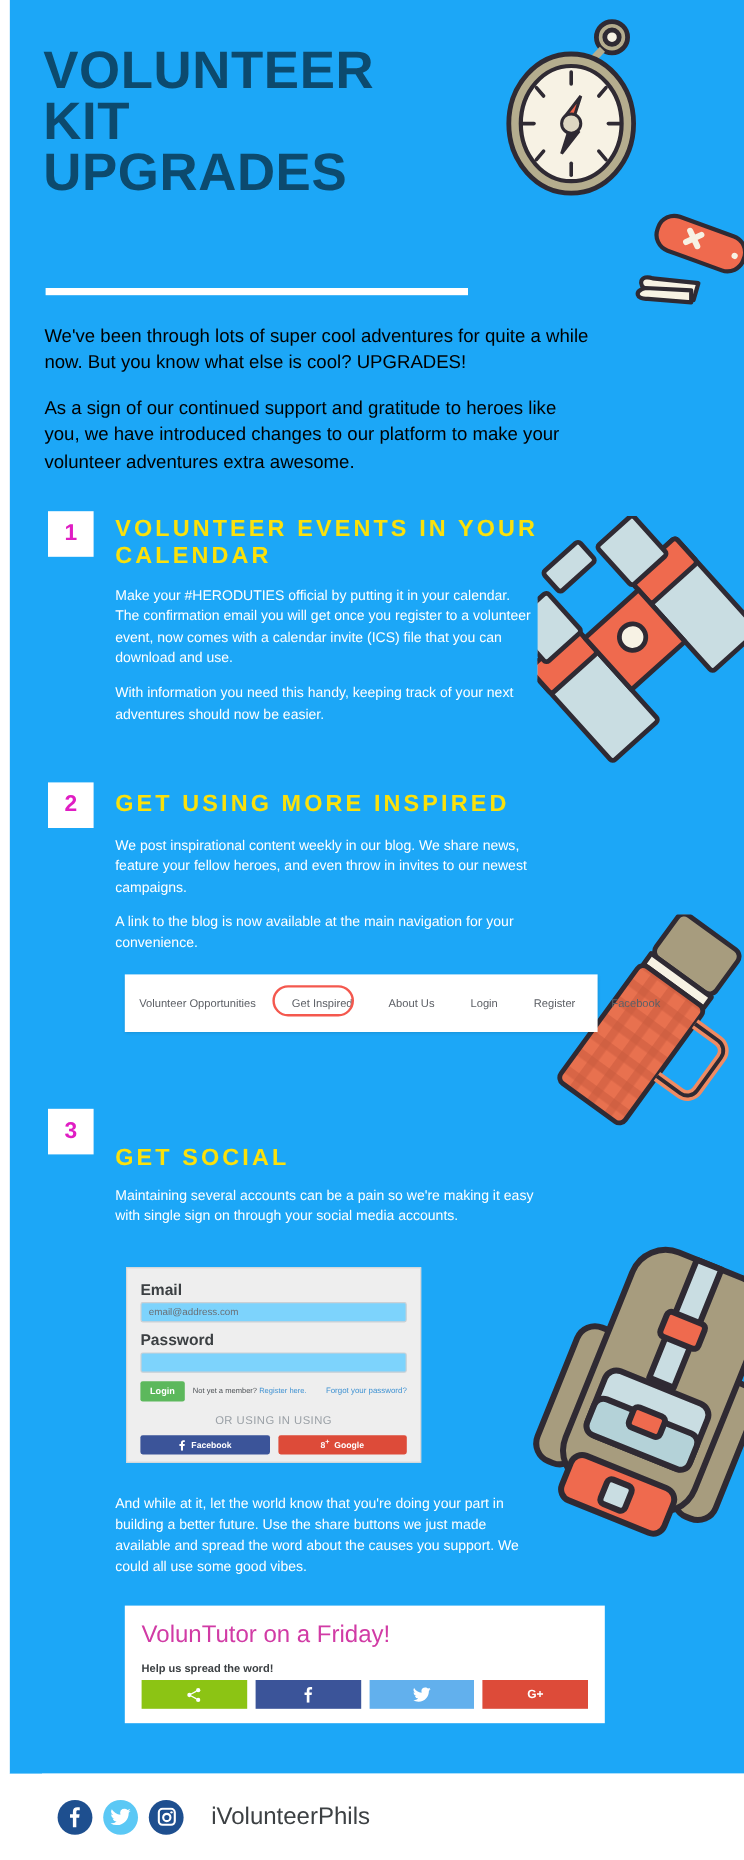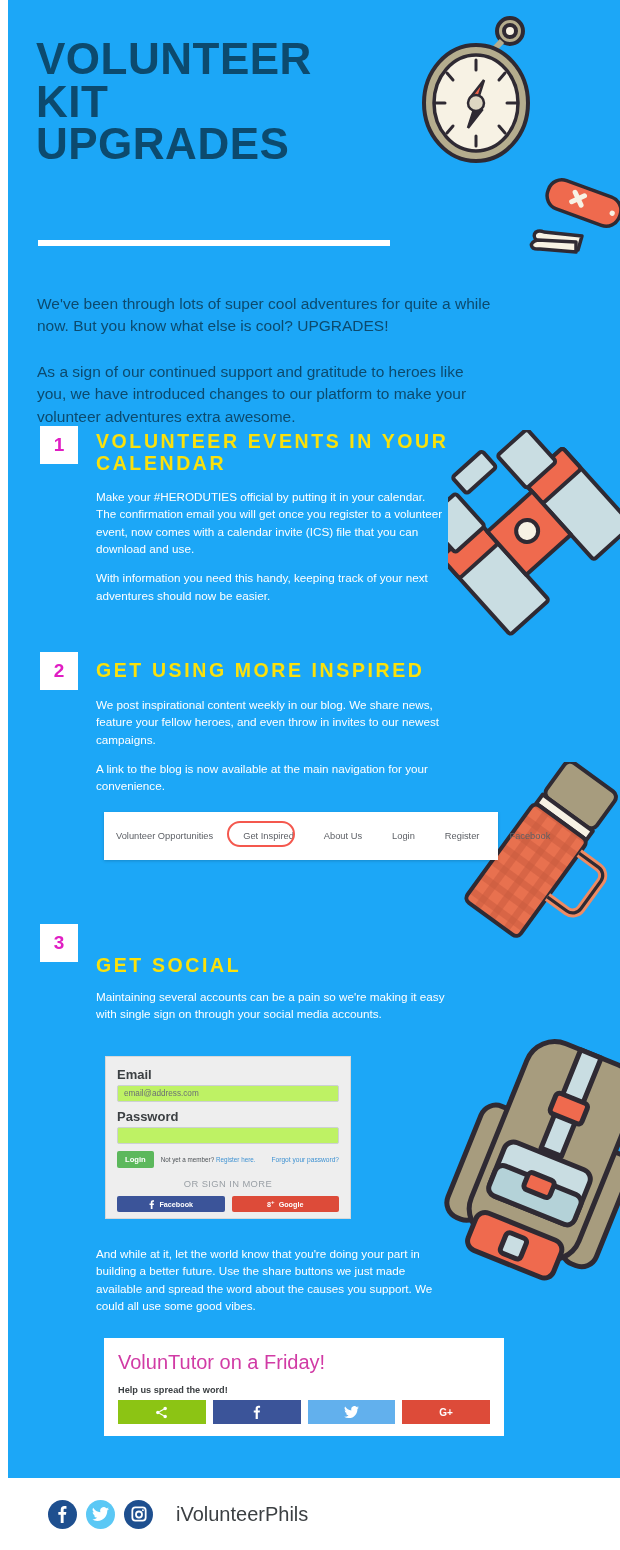--- a/index.html
+++ b/index.html
@@ -25,21 +25,21 @@
     font-size:44px; font-weight:bold; line-height:0.97;
     letter-spacing:0.5px;
   }
   .title span { display:block; }
 
   .rule { position:absolute; left:30px; top:240px; width:352px; height:6px; background:#ffffff; }
 
   
   .intro { position:absolute; left:29px; top:270px; width:460px; }
   .intro p {
-    color:#0c4a6e; font-size:15.5px; line-height:1.45; margin-bottom:15px;margin-top:23px;
+    color:#000000; font-size:15.5px; line-height:1.45; margin-bottom:15px;
   }
 
   
   .sec { position:absolute; left:0; width:612px; }
   .badge {
     position:absolute; left:32px; width:38px; height:38px;
     background:#ffffff; display:flex; align-items:center; justify-content:center;
     color:#E01DC3; font-size:19px; font-weight:bold;
   }
   .sechead {
@@ -66,21 +66,21 @@
     border:2.6px solid #F4584E; border-radius:14px;
   }
 
   
   .loginmock {
     position:absolute; left:97px; top:1056px; width:246px; height:163px;
     background:#eeeeee; border:1px solid #d8d8d8; padding:10px 11px;
   }
   .flabel { font-size:13px; color:#3c4043; font-weight:bold; margin-bottom:3px; }
   .finput {
-    height:17px; background:#bef264; border:1px solid #ccd0d4;
+    height:17px; background:#7dd3fc; border:1px solid #ccd0d4;
     border-radius:2px; display:flex; align-items:center;
     padding-left:6px; font-size:8.2px; color:#6a6f75; margin-bottom:7px;
   }
   .frow { display:flex; align-items:center; margin-top:2px; }
   .loginbtn {
     background:#5CB85C; color:#fff; font-size:7.6px; font-weight:bold;
     padding:4px 8px; border-radius:2px;
   }
   .memtxt { font-size:6.3px; color:#4d5256; margin-left:7px; }
   .memtxt .lnk { color:#3F92D2; }
@@ -287,21 +287,21 @@
       <div class="flabel">Password</div>
       <div class="finput"></div>
       <div class="frow">
         <div class="loginbtn">Login</div>
         <div class="memtxt">
           <span>Not yet a member?</span>
           <span class="lnk">Register here.</span>
         </div>
         <div class="forgot">Forgot your password?</div>
       </div>
-      <div class="orsign">OR SIGN IN MORE</div>
+      <div class="orsign">OR USING IN USING</div>
       <div class="socrow">
         <div class="socbtn fb">
           <svg width="7" height="9" viewBox="0 0 7 9">
             <path d="M4.5 9V5h1.3l.2-1.6H4.5V2.5c0-.45.12-.75.78-.75H6V.3C5.85.28 5.36.25 4.8.25 3.6.25 2.8.97 2.8 2.3v1.1H1.5V5h1.3v4z" fill="#fff"></path>
           </svg>
           <span>Facebook</span>
         </div>
         <div class="socbtn gg">
           <span>8<sup>+</sup></span>
           <span>Google</span>

